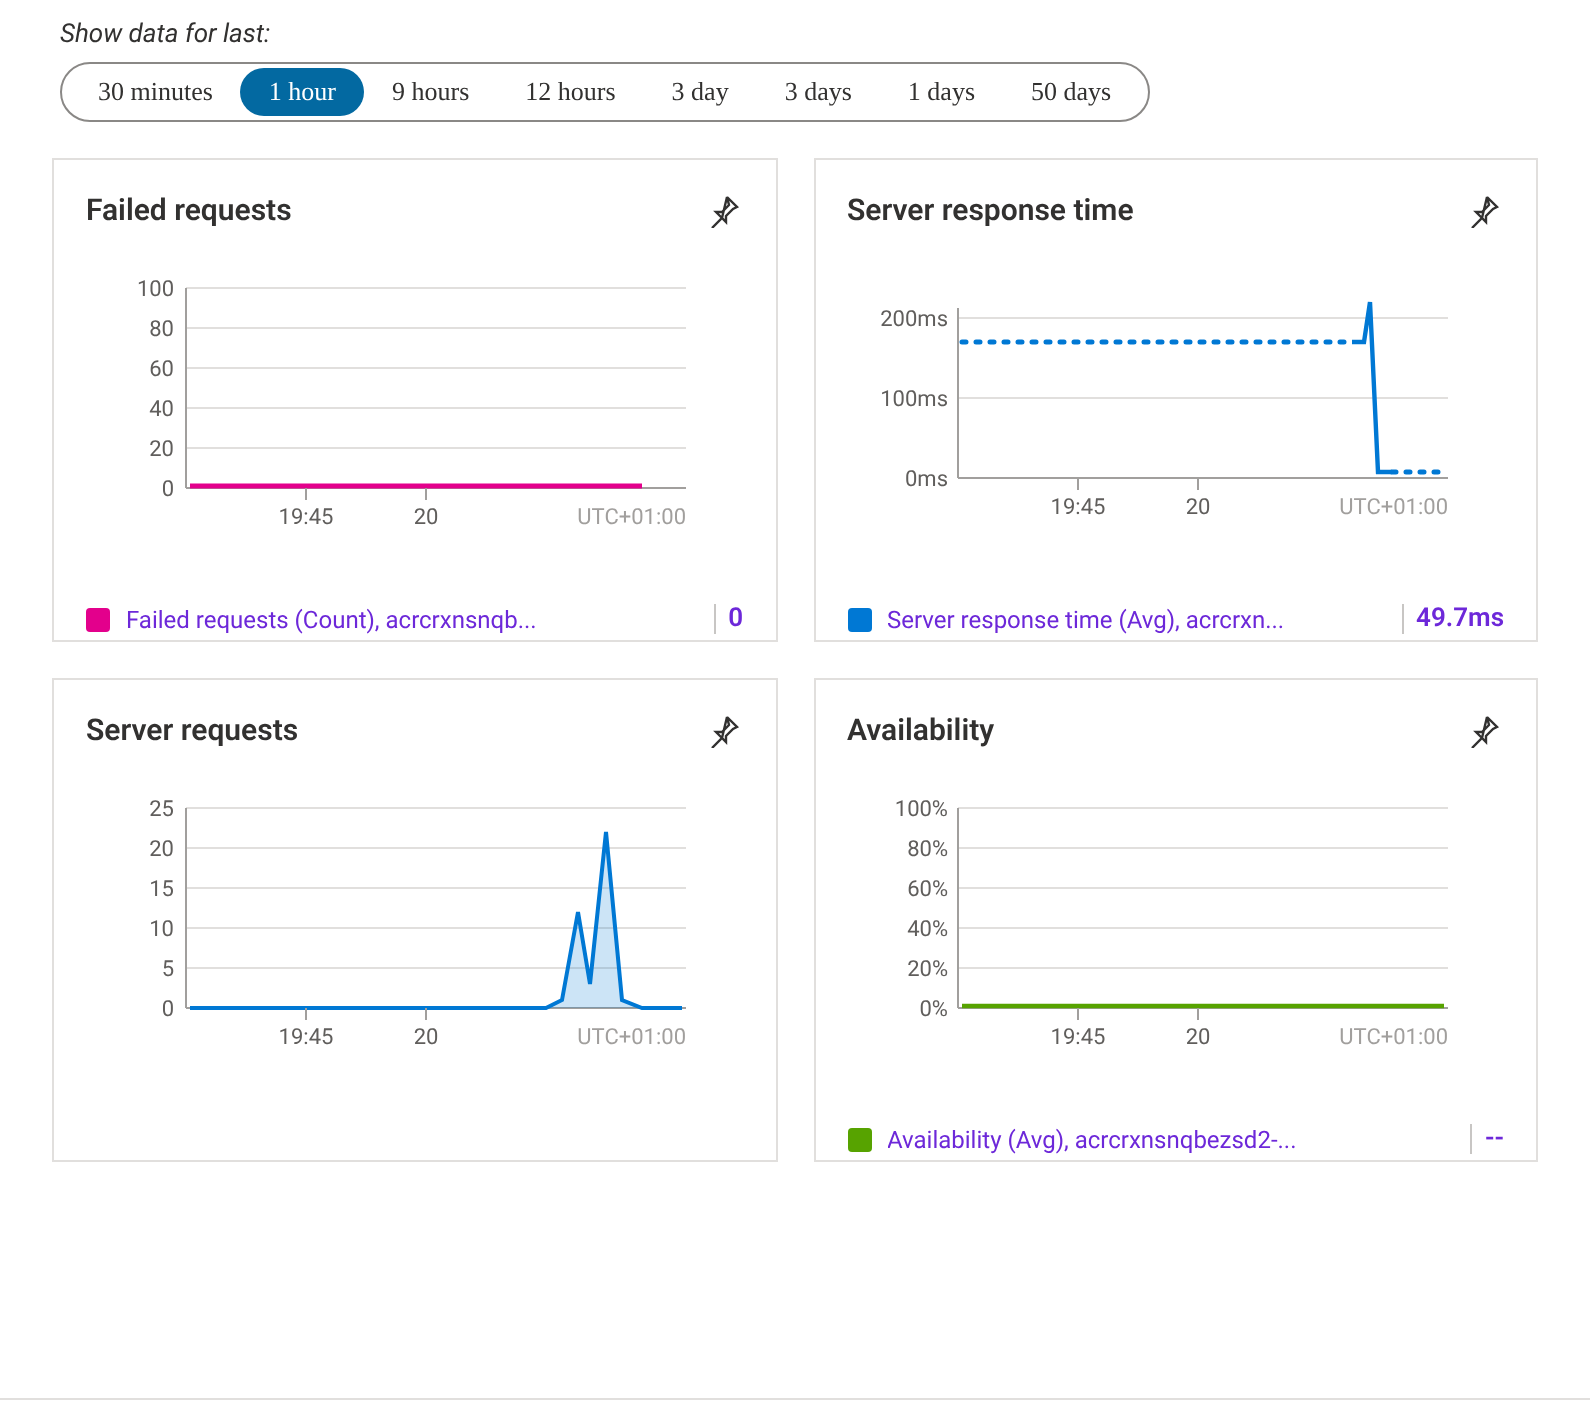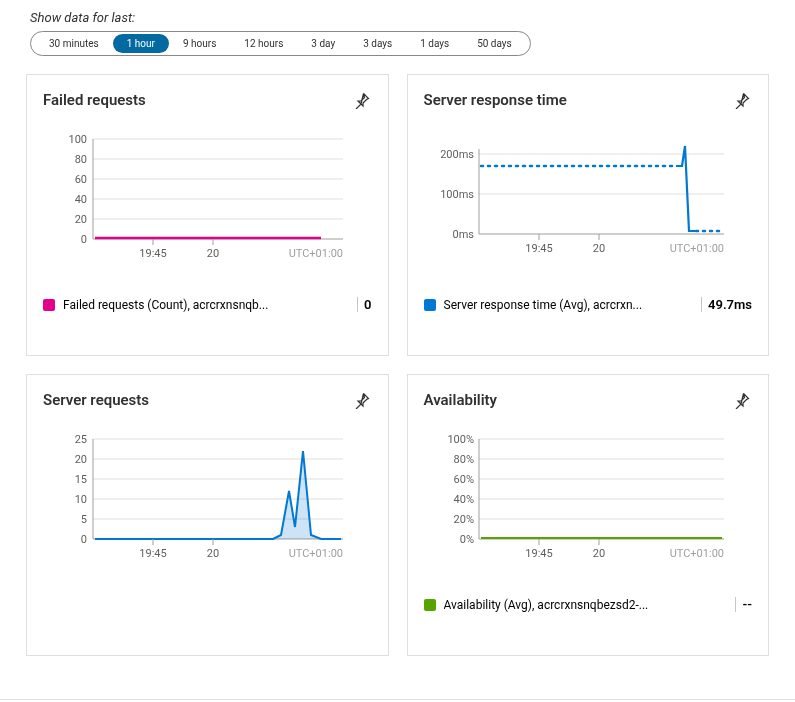--- a/index.html
+++ b/index.html
@@ -29,43 +29,44 @@
     border: 1px solid #8a8886;
     border-radius: 999px;
     padding: 2px 4px;
     margin-left: 10px;
     margin-bottom: 18px;
     width: fit-content;
   }
   .range-item {
     padding: 4px 14px;
     border-radius: 999px;
-    font-size: 10px;
+    font-size: 13px;
     color: #323130;
     cursor: pointer;
     white-space: nowrap;
+    font-family: Liberation Serif, serif;
   }
   .range-item.active {
     background: #0369a1;
     color: #ffffff;
     font-weight: 400;
   }
   .grid {
     display: grid;
     grid-template-columns: 1fr 1fr;
     gap: 18px;
     margin: 0 6px;
   }
   .card {
     border: 1px solid #e1dfdd;
     background: #ffffff;
     padding: 16px 16px 20px 16px;
     position: relative;
     box-sizing: border-box;
-    height: 282px;
+    height: 242px;
   }
   .card-title {
     font-size: 15px;
     font-weight: 600;
     margin: 0 0 10px 0;
   }
   .pin-btn {
     position: absolute;
     top: 14px;
     right: 14px;
@@ -83,21 +84,21 @@
     margin: 6px 0 0 0;
   }
   .chart-area svg {
     display: block;
   }
   .legend-row {
     display: flex;
     align-items: center;
     margin-top: 28px;
     font-size: 12px;
-    color: #000000;
+    color: #6d28d9;
     justify-content: space-between;
   }
   .legend-swatch {
     width: 12px;
     height: 12px;
     border-radius: 2px;
     margin-right: 8px;
     flex: 0 0 auto;
   }
   .legend-label {

